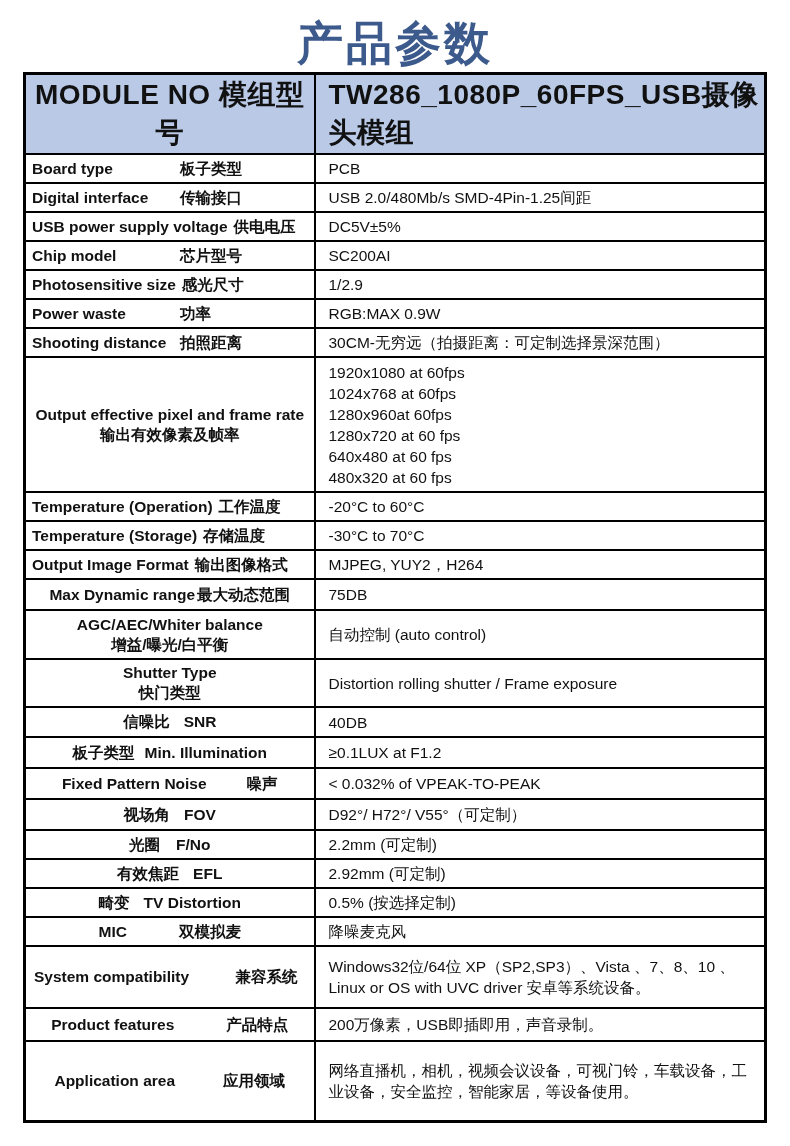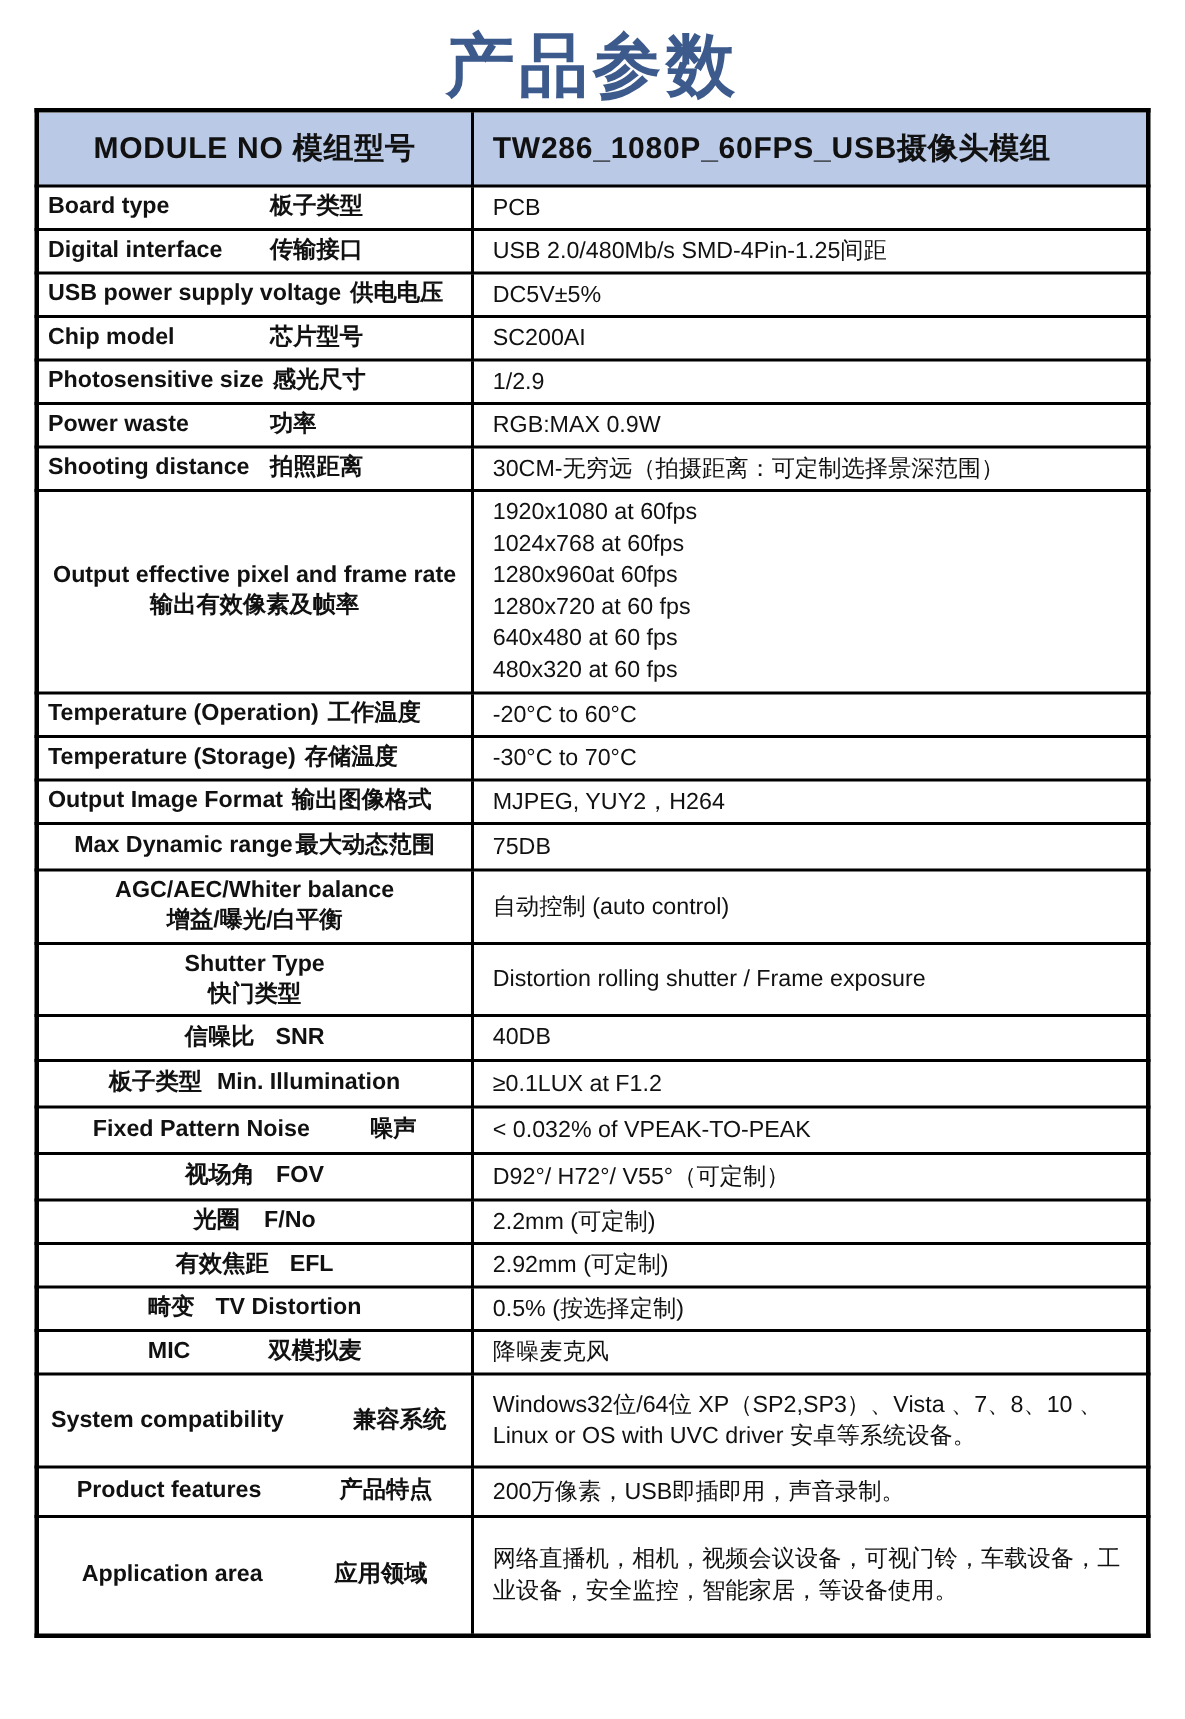--- a/index.html
+++ b/index.html
@@ -22,21 +22,21 @@
   .page-subtitle{
     font-size:19px;color:var(--accent);letter-spacing:1px;line-height:22px;
     margin-bottom:14px;
   }
   table.spec-table{
     width:744px;margin:0 auto;border-collapse:collapse;
     border:3px solid var(--border);table-layout:fixed;
   }
   .spec-table th,.spec-table td{border:2px solid var(--border);overflow:hidden;}
   thead th{
-    background:var(--header-bg);height:50px;font-size:20px;font-weight:bold;
+    background:var(--header-bg);height:50px;font-size:28px;font-weight:bold;
     letter-spacing:0.5px;vertical-align:middle;
   }
   th.col-label{text-align:center;}
   th.col-value{text-align:left;padding-left:13px;}
   td.label-cell{
     font-weight:bold;font-size:15.5px;padding:3px 6px;vertical-align:middle;
   }
   td.value-cell{
     font-size:15.5px;padding:3px 8px 3px:13px;vertical-align:middle;
   }

